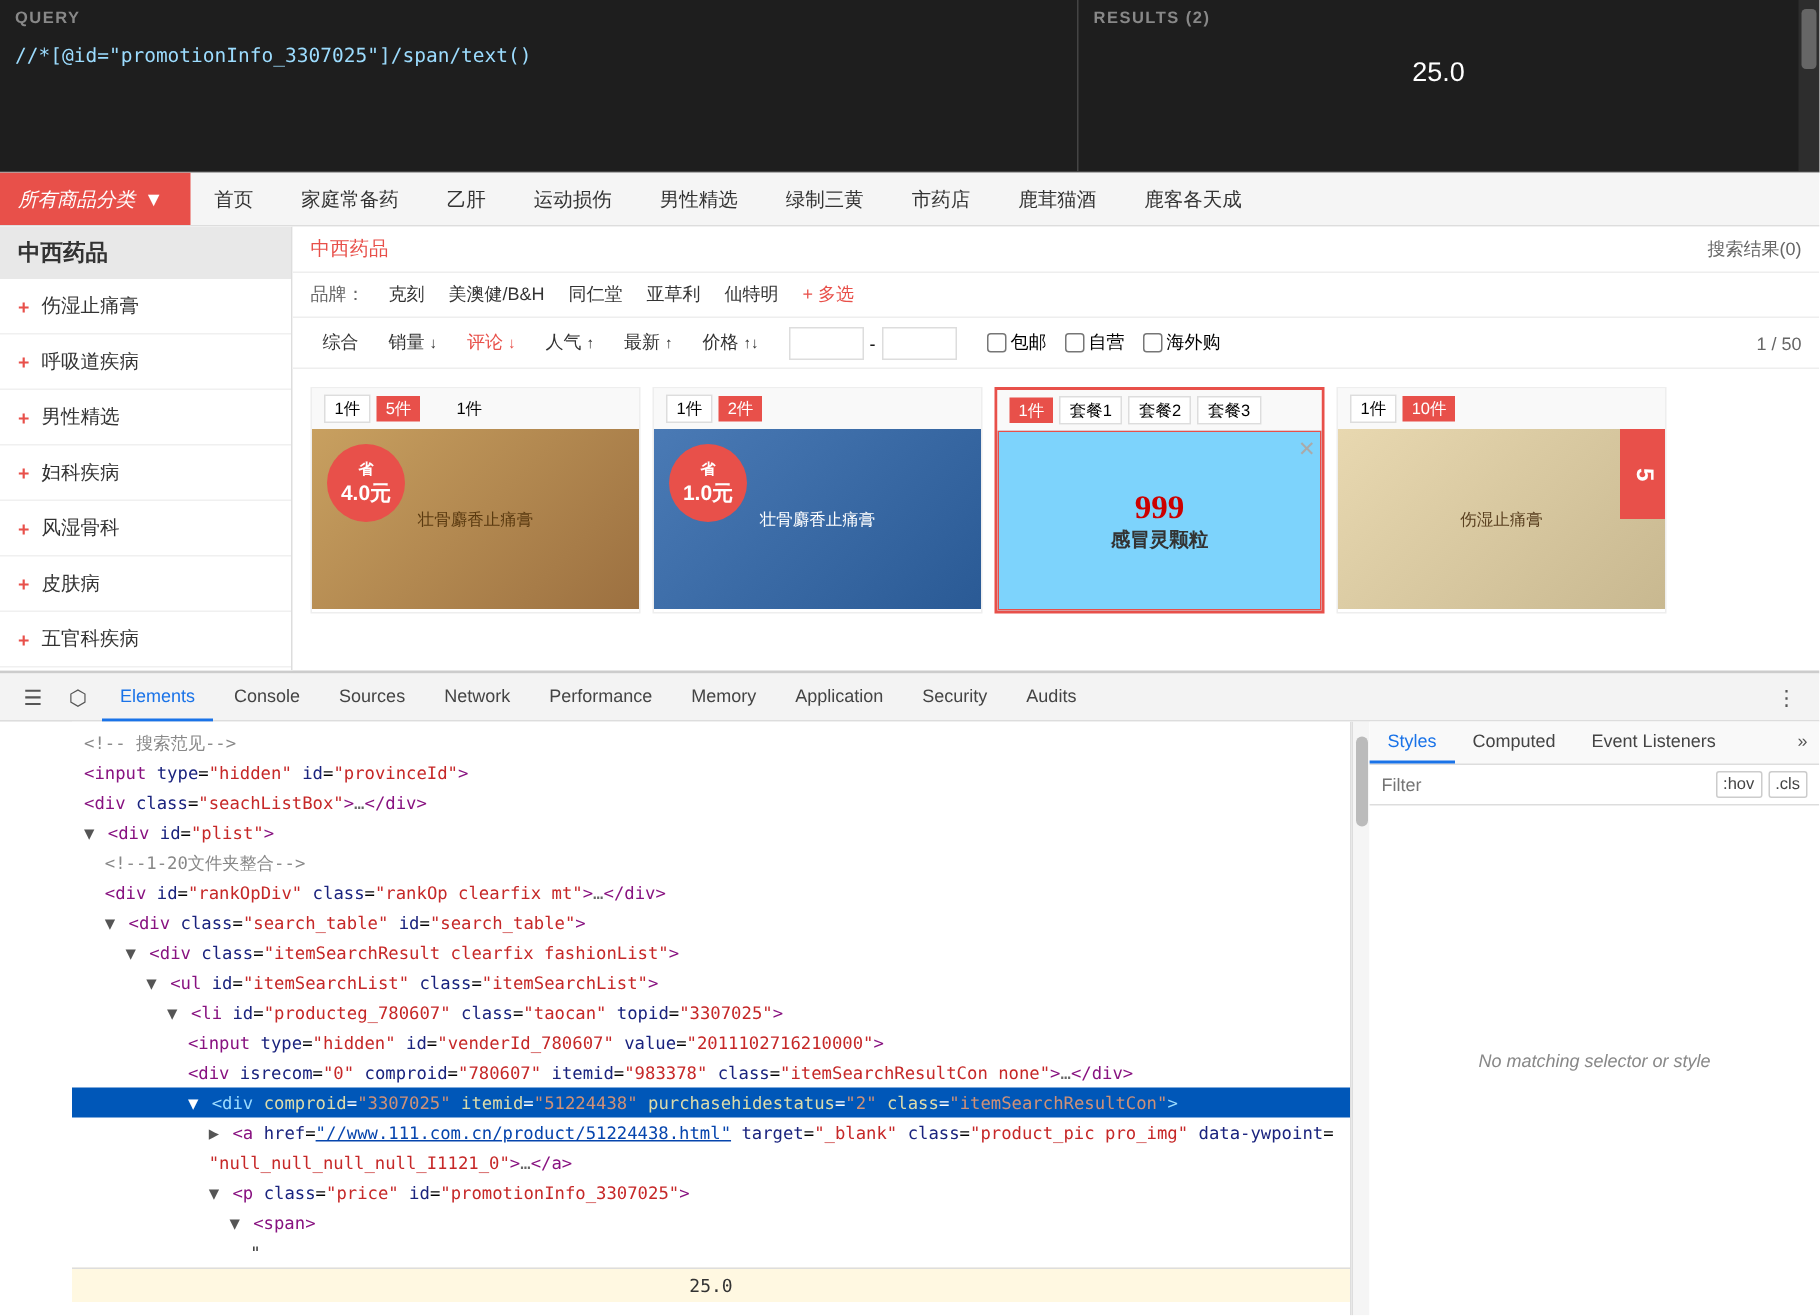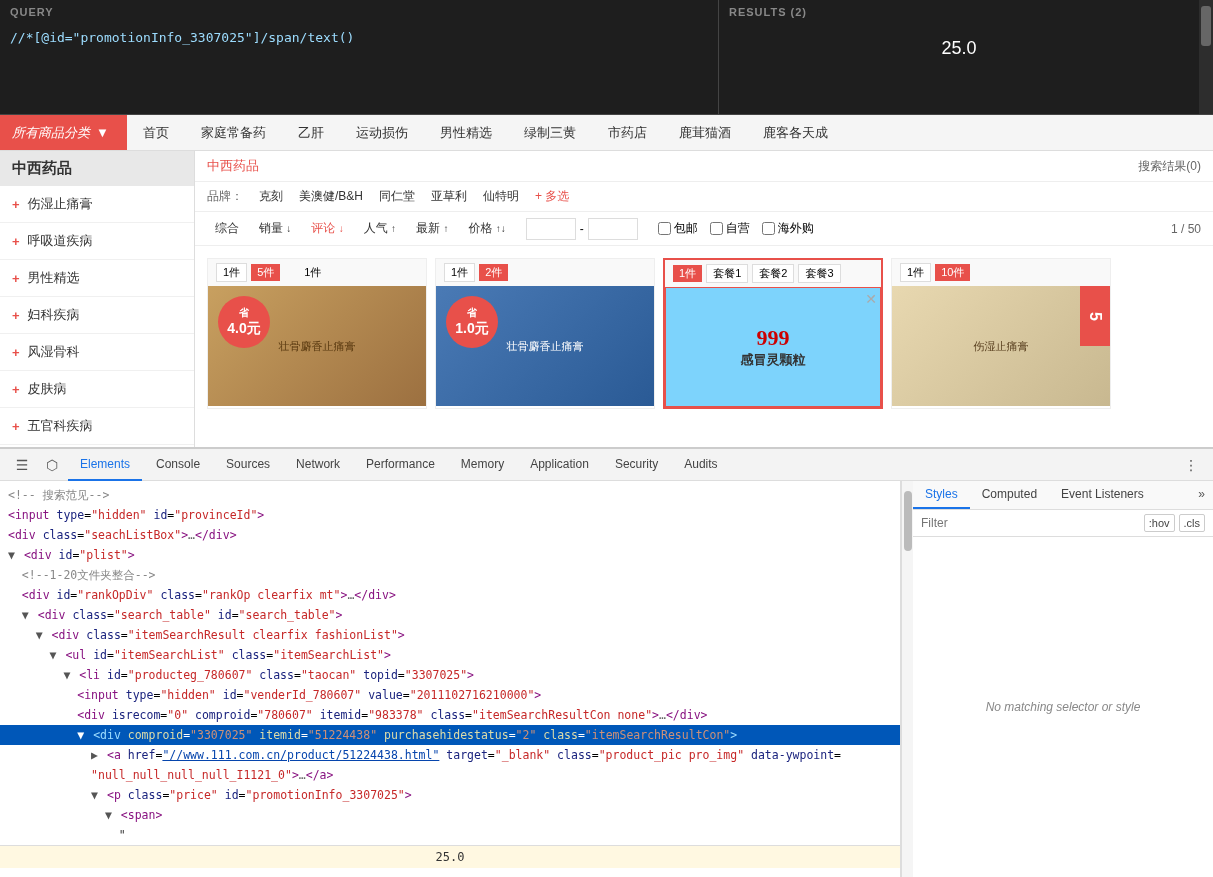--- a/index.html
+++ b/index.html
@@ -397,20 +397,21 @@
       font-size: 12px;
       font-style: italic;
     }
 
     
     .html-panel-container {
       display: flex;
       flex: 1;
       overflow: hidden;
       position: relative;
+      margin-left: 48px;
     }
     .panel-scroll-indicator {
       width: 12px;
       background: #f5f5f5;
       border-left: 1px solid #ddd;
       position: relative;
     }
     .panel-scroll-thumb {
       position: absolute;
       top: 10px;

